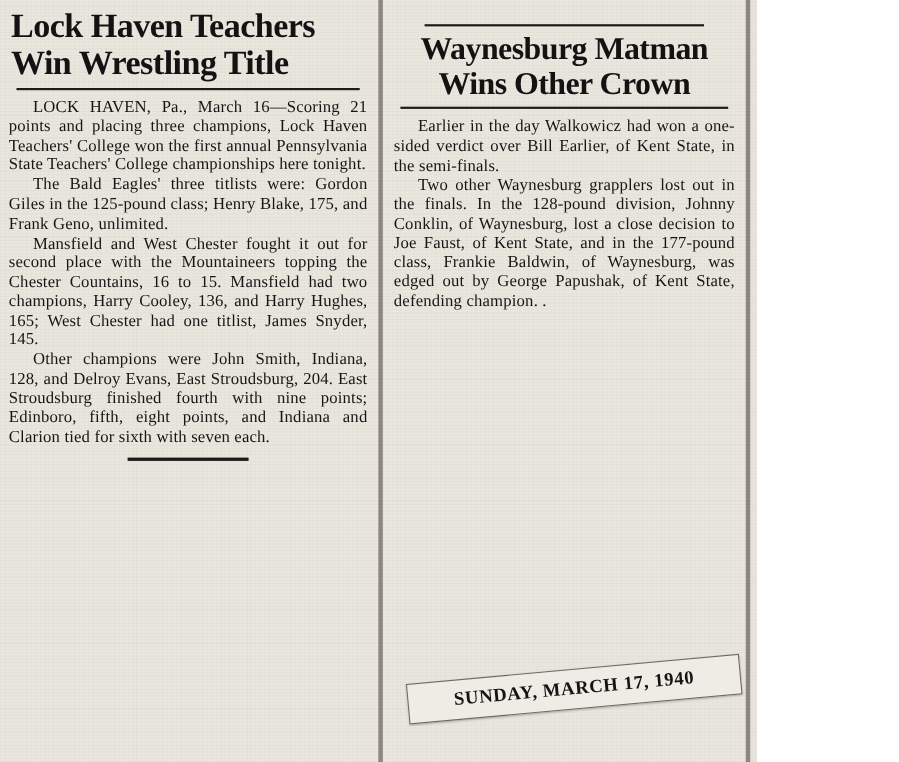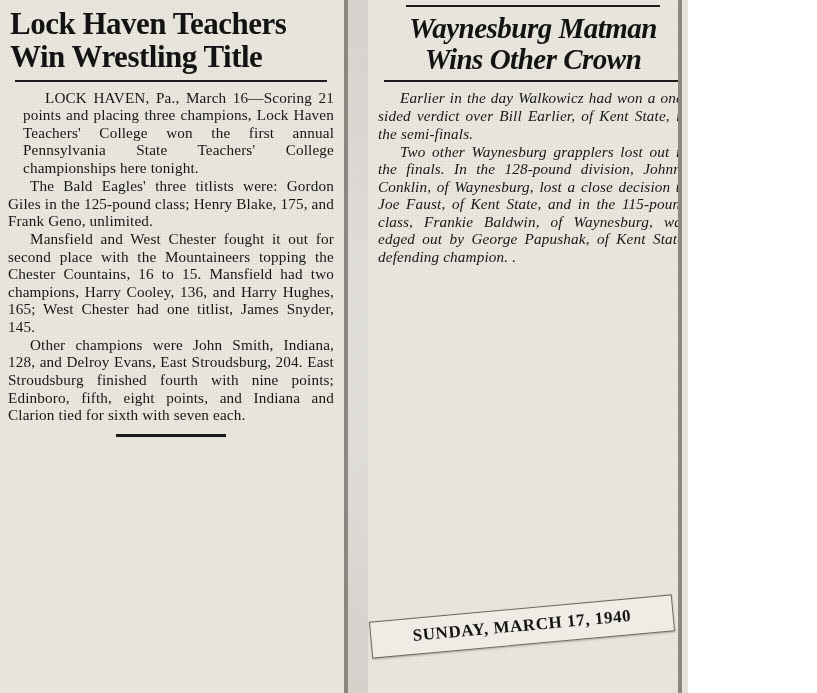--- a/index.html
+++ b/index.html
@@ -37,21 +37,21 @@
   }
 
   .col {
     position: absolute;
     top: 0;
     height: 693px;
     background: #e9e6de;
     box-sizing: border-box;
   }
   .col-1 { left: 0px;   width: 344px; padding: 8px 10px 0 8px; }
-  .col-2 { left: 368px; width: 330px; padding: 3px 10px 0 10px; font-style: italic; }
+  .col-2 { left: 348px; width: 330px; padding: 20px 10px 0 10px; }
   .col-3 { left: 682px; width: 135px; padding: 0; }
 
   .col-divider {
     position: absolute;
     top: 0;
     width: 4px;
     height: 693px;
     background: #8d8880;
     z-index: 3;
   }
@@ -86,21 +86,20 @@
     text-align: justify;
     text-justify: inter-word;
     letter-spacing: 0.15px;
   }
   .body-text p {
     margin: 0 0 0.5px 0;
     text-indent: 22px;
   }
   .body-text p.lead {
     text-indent: 22px;
-    margin-left: 15px;
   }
 
   .bottom-rule {
     width: 110px;
     height: 3px;
     background: #1b1b1b;
     margin: 10px auto 0 auto;
   }
 
   
@@ -207,21 +206,21 @@
 
   <div class="col col-2">
     <div class="rule" style="width:82%;margin-top:2px;margin-bottom:6px;"></div>
     <h1 class="headline hl-2">
       <span class="hl-line">Waynesburg Matman</span>
       <span class="hl-line">Wins Other Crown</span>
     </h1>
     <div class="rule"></div>
     <div class="body-text">
       <p>Earlier in the day Walkowicz had won a one-sided verdict over Bill Earlier, of Kent State, in the semi-finals.</p>
-      <p>Two other Waynesburg grapplers lost out in the finals. In the 128-pound division, Johnny Conklin, of Waynesburg, lost a close decision to Joe Faust, of Kent State, and in the 115-pound class, Frankie Baldwin, of Waynesburg, was edged out by George Papushak, of Kent State, defending champion. .</p>
+      <p>Two other Waynesburg grapplers lost out in the finals. In the 128-pound division, Johnny Conklin, of Waynesburg, lost a close decision to Joe Faust, of Kent State, and in the 177-pound class, Frankie Baldwin, of Waynesburg, was edged out by George Papushak, of Kent State, defending champion. .</p>
     </div>
   </div>
 
   <div class="col col-3">
     <div class="masthead">
       <div class="mast-inner-rule mast-rule-left"></div>
       <div class="mast-inner-rule mast-rule-right"></div>
       <div class="vert mast-title">Sun-Telegraph Sports</div>
       <div class="vert mast-part">PART 3</div>
       <div class="vert mast-page">PAGE 4</div>

